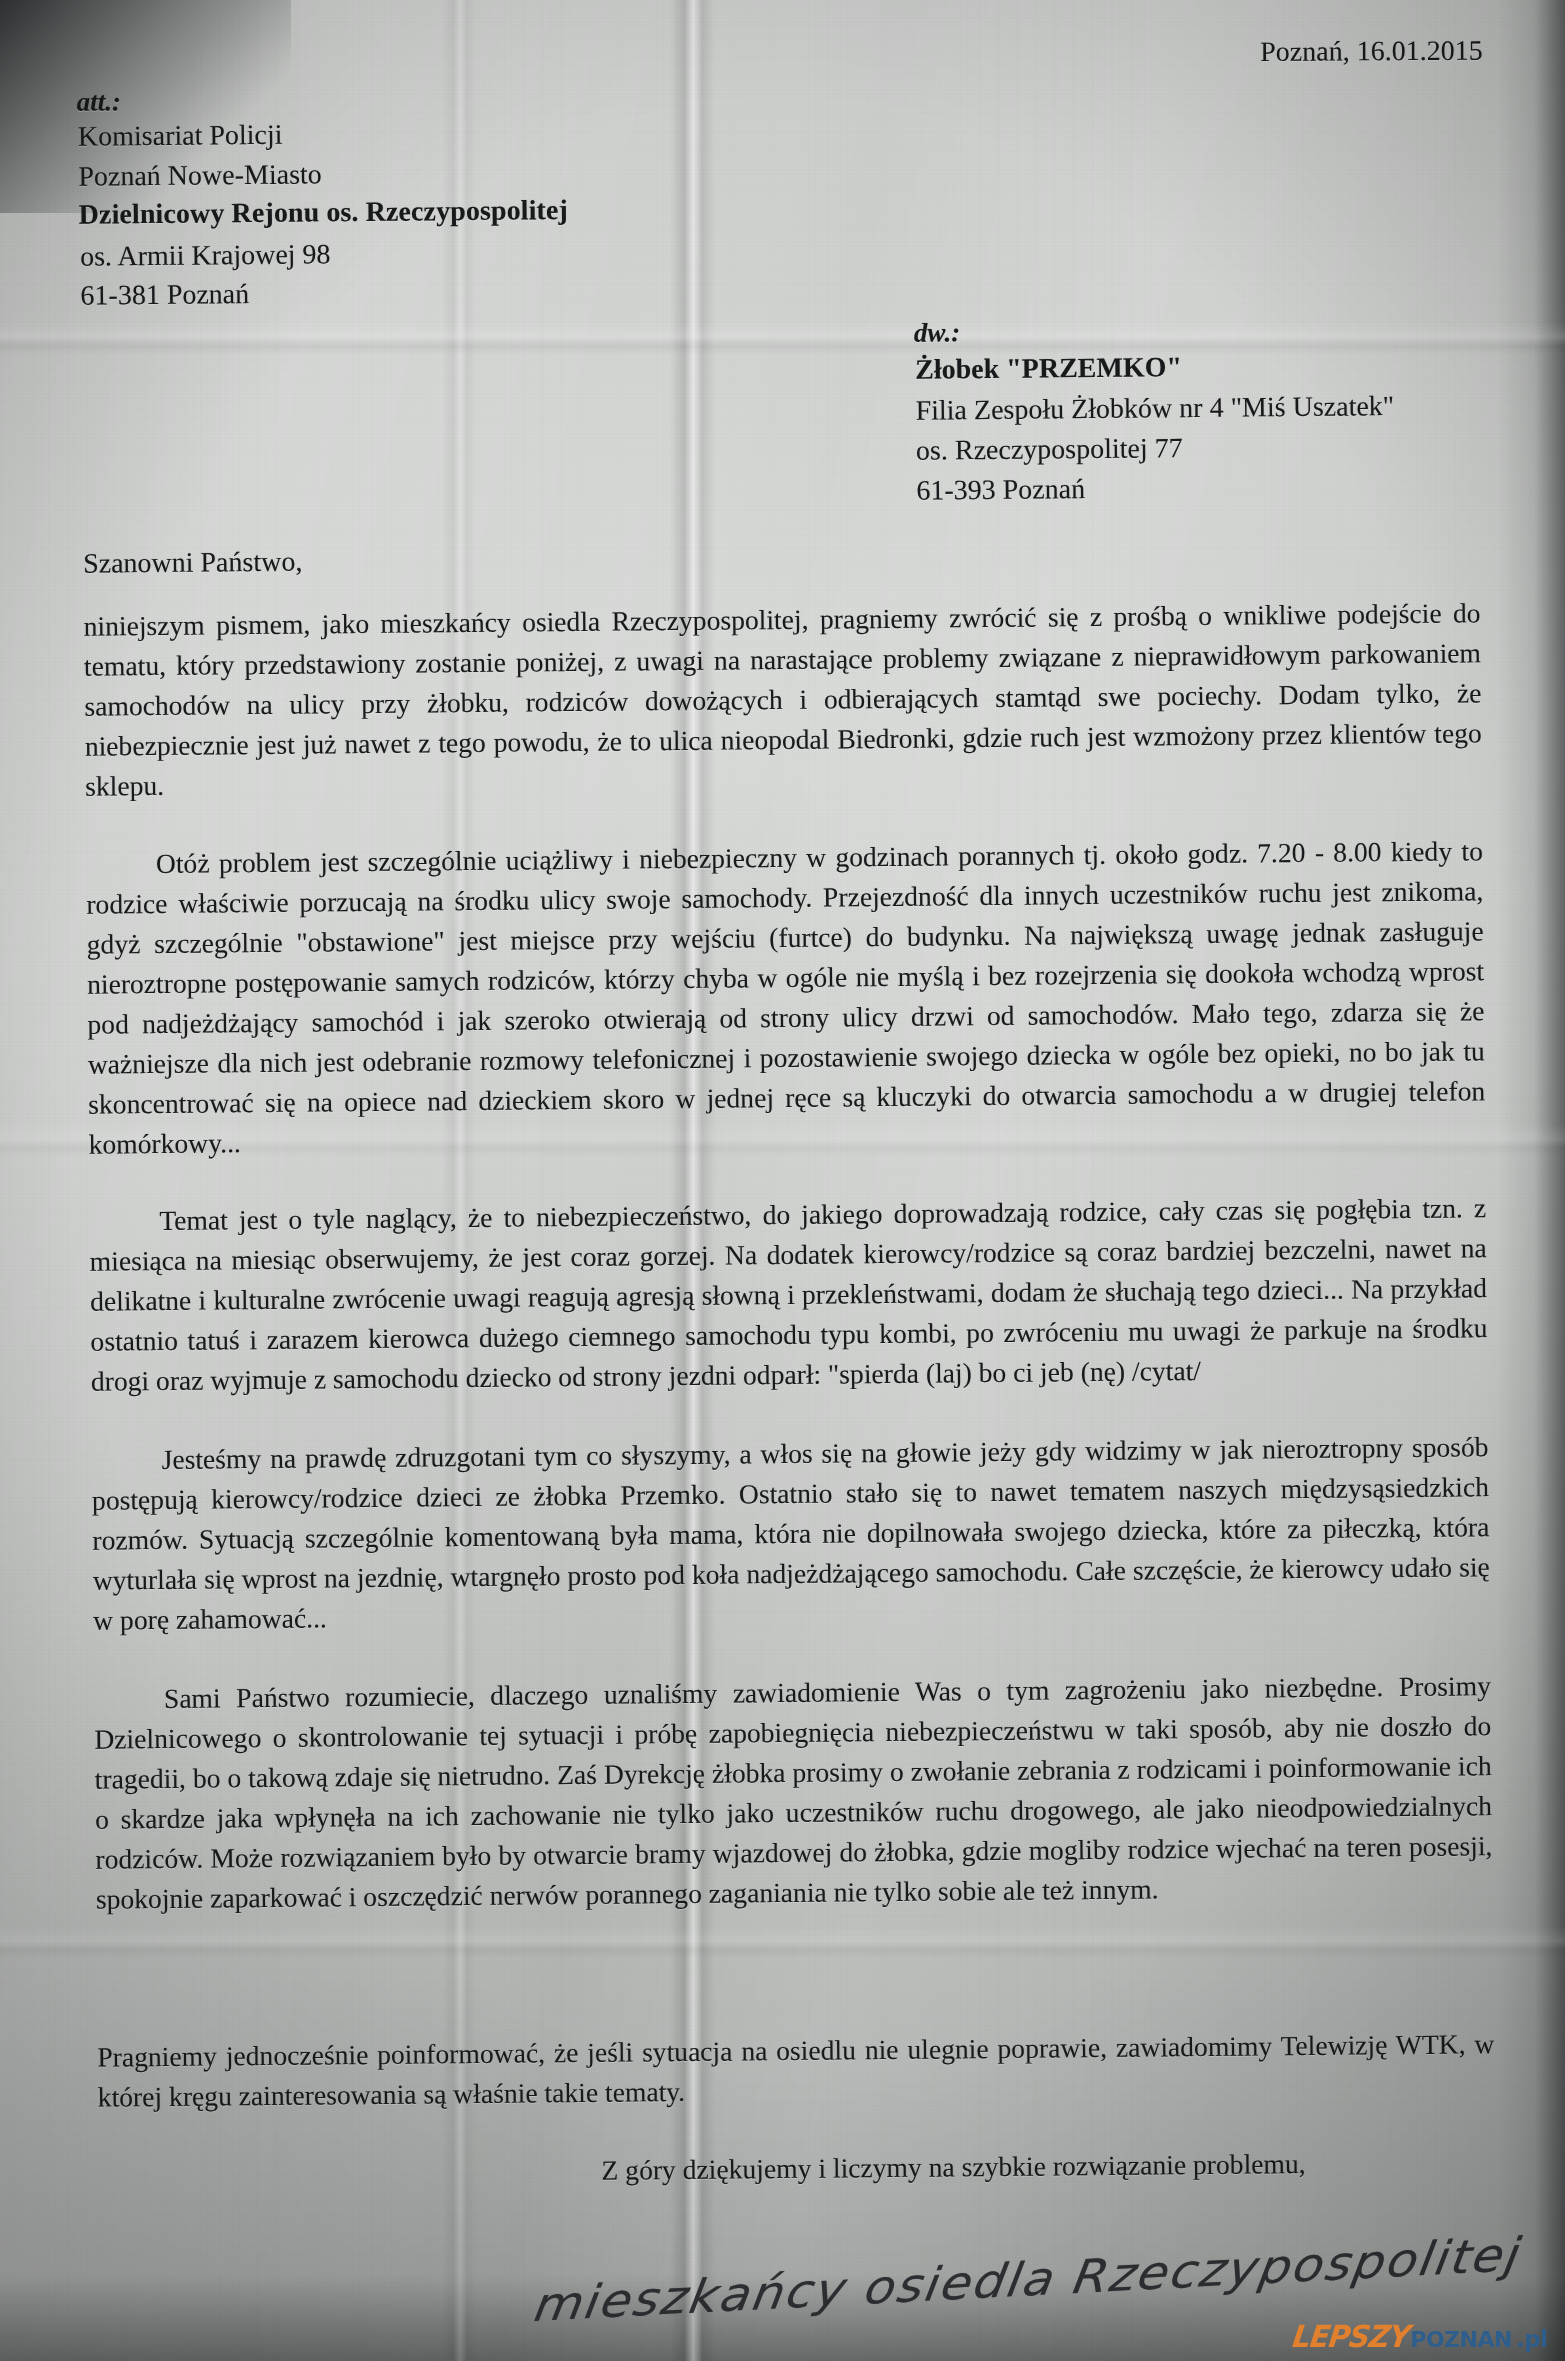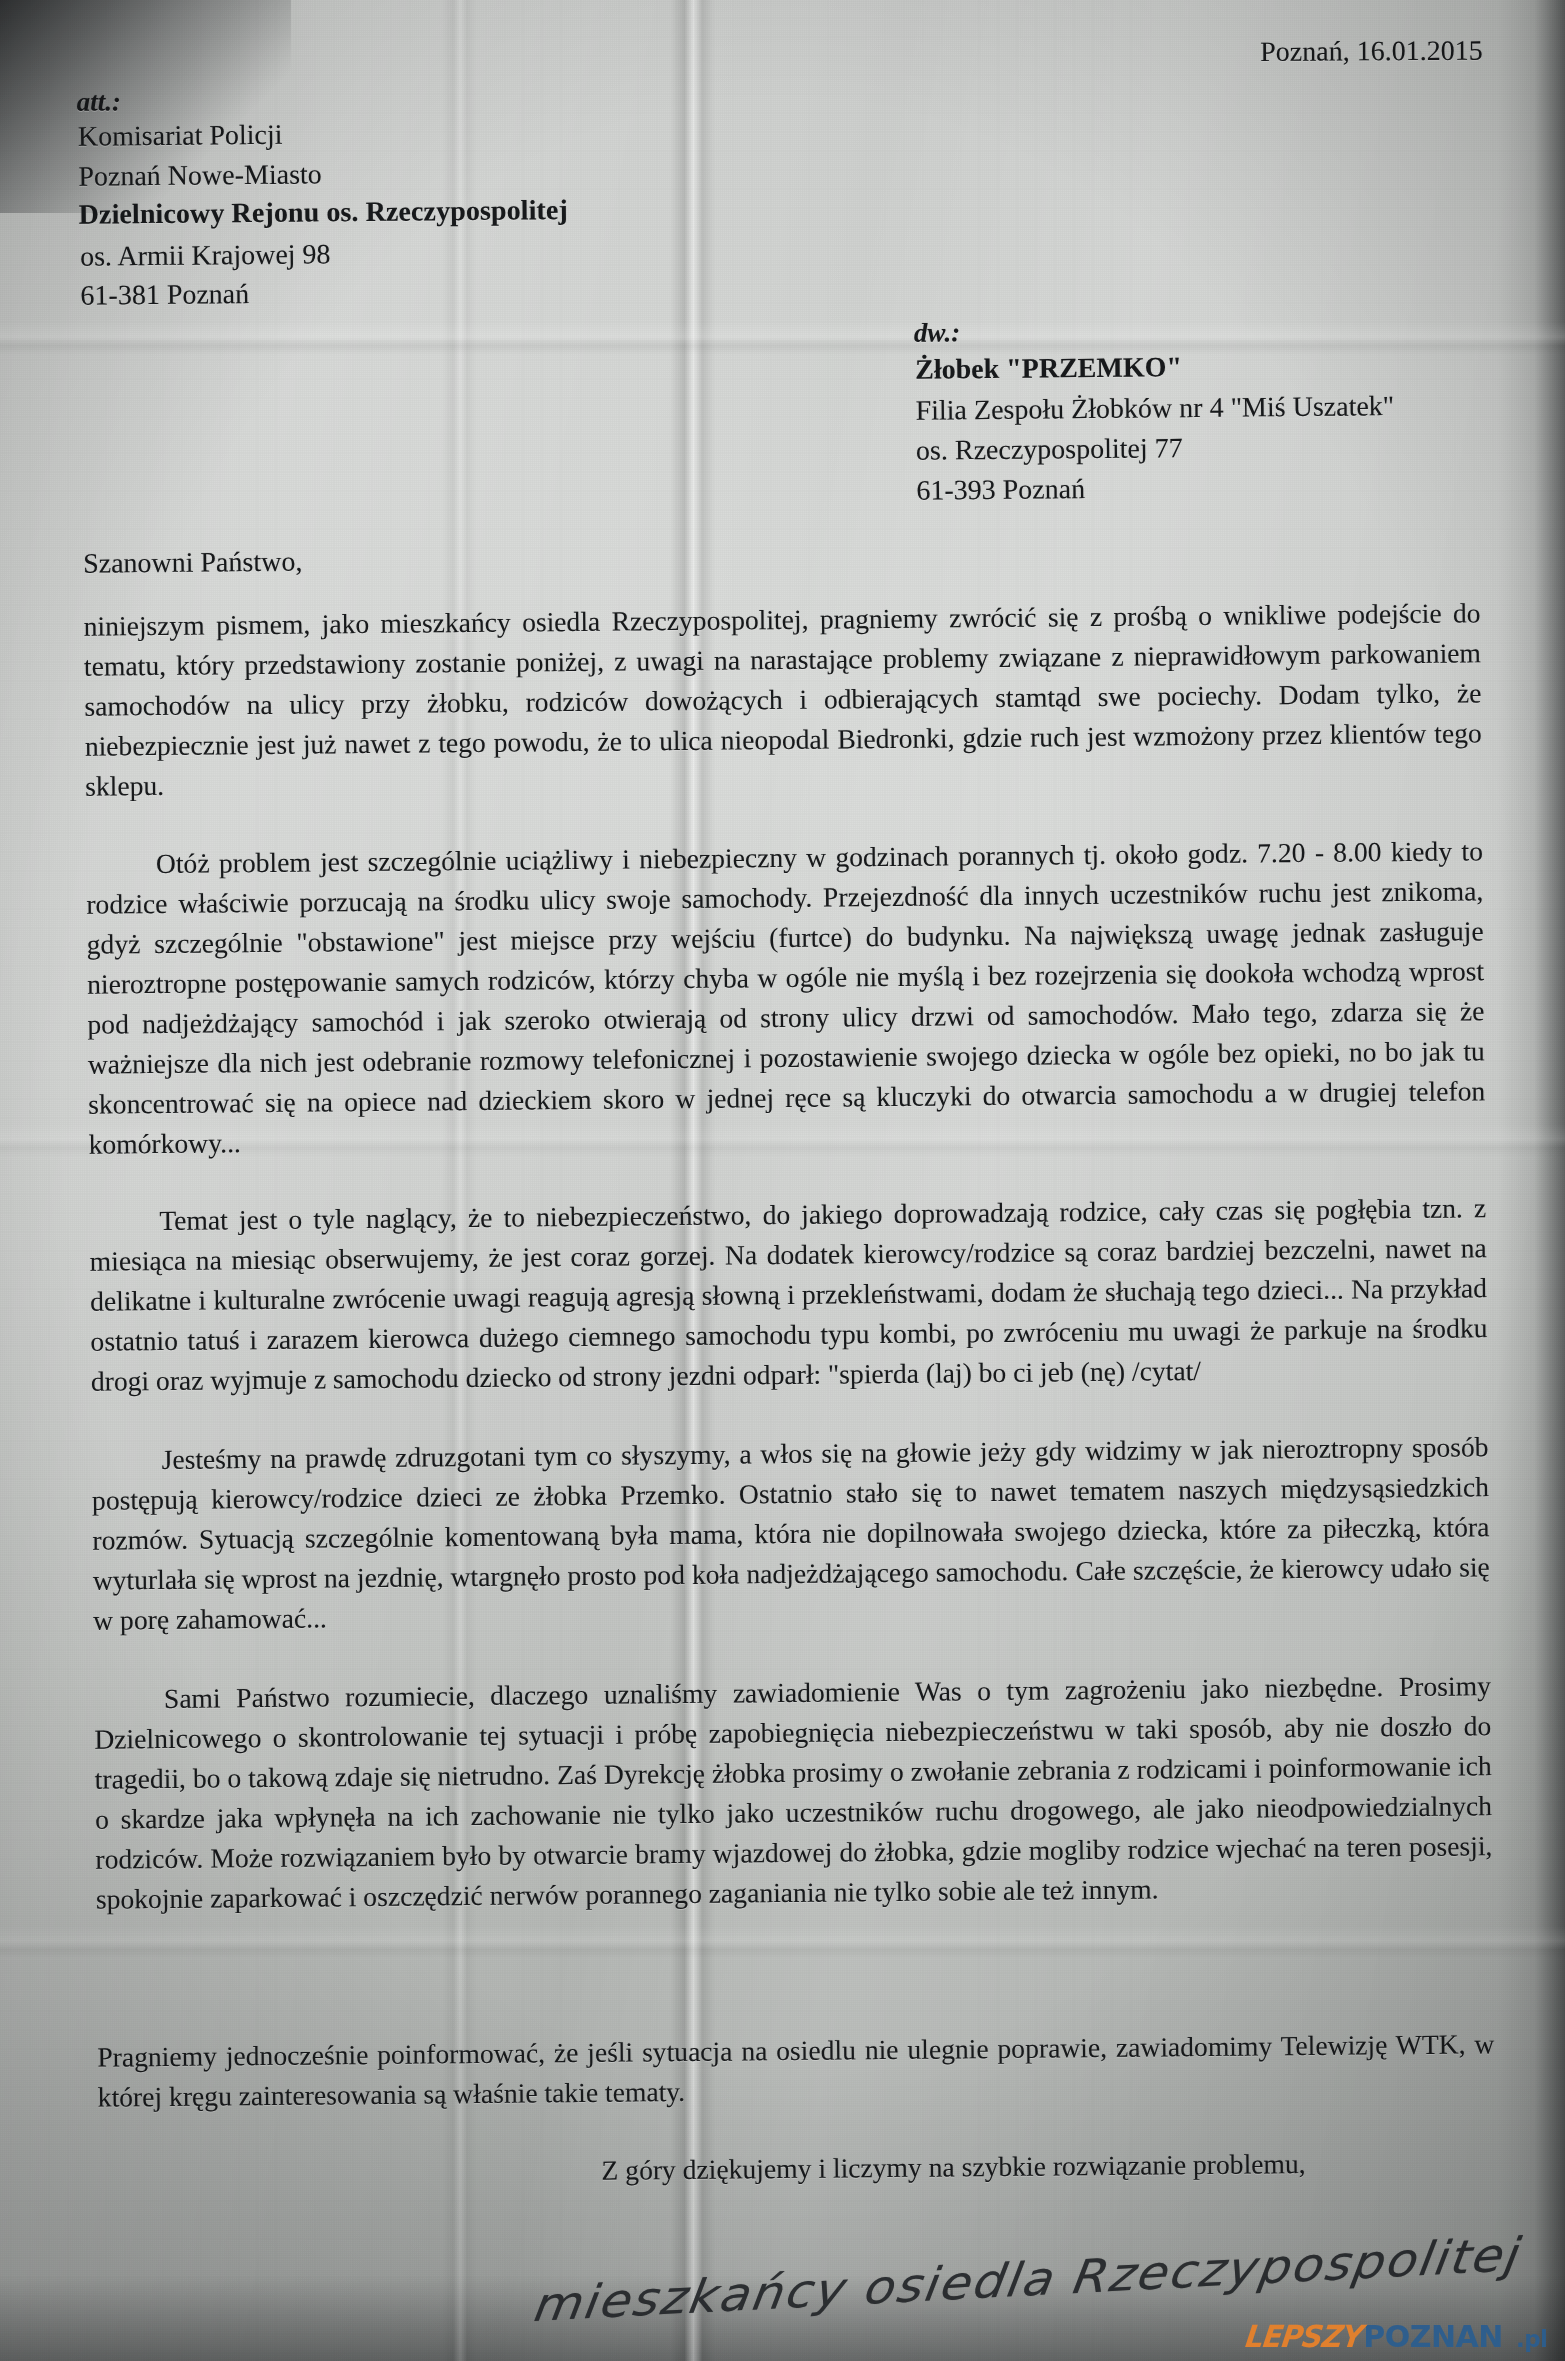--- a/index.html
+++ b/index.html
@@ -136,22 +136,22 @@
     font-family:"DejaVu Sans",sans-serif;
     font-weight:bold;
     letter-spacing:-0.5px;
     opacity:.95;
   }
   .wm-lepszy{
     font-size:29px;color:#E8822B;font-style:italic;
     transform:skewX(-8deg) scaleY(1.05);
     letter-spacing:-1px;
   }
-  .wm-poznan{ font-size:30px;color:#2C5E8F;margin-left:1px; }
-  .wm-pl{ font-size:23px;color:#2C5E8F;margin-left:13px; }
+  .wm-poznan{ font-size:22px;color:#2C5E8F;margin-left:1px; }
+  .wm-pl{ font-size:23px;color:#2C5E8F;margin-left:4px; }
 </style>
 </head>
 <body>
 
 <div class="page">
 
   <div class="paper-base"></div>
   <div class="lighting"></div>
   <div class="corner-dark"></div>
   <div class="edge-right"></div>

